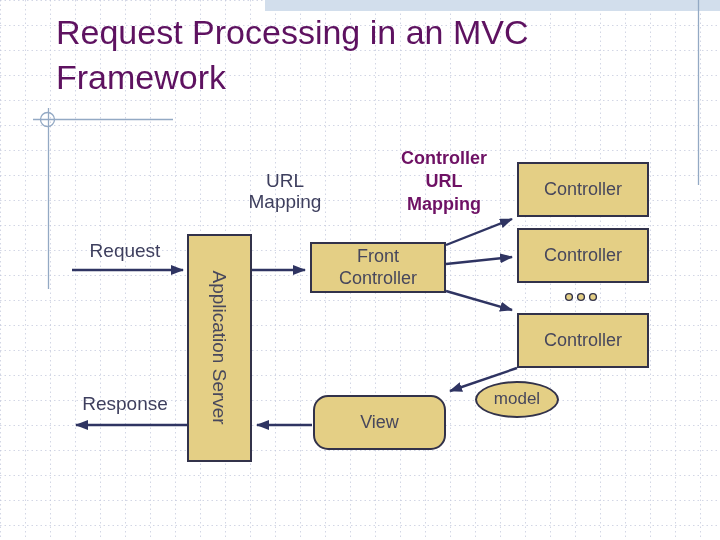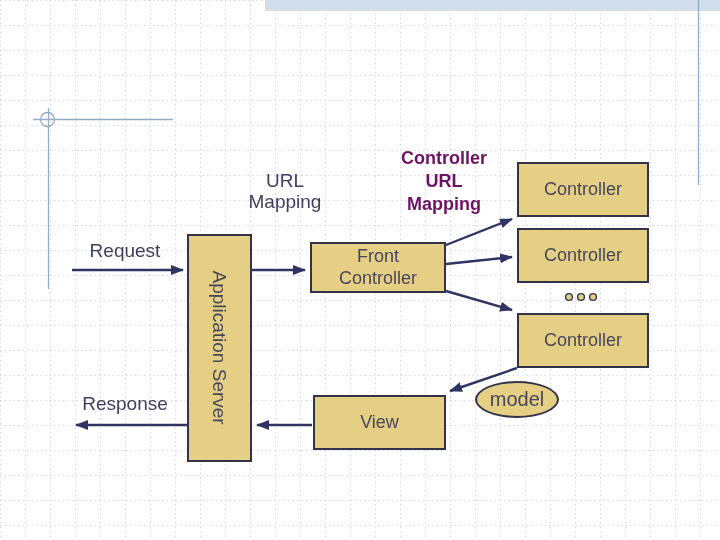--- a/index.html
+++ b/index.html
@@ -28,24 +28,24 @@
     display:flex;align-items:center;justify-content:center;
     text-align:center;color:#47475c;font-size:18px;line-height:1.22;
     z-index:2;
   }
   .node-app-server{left:187px;top:234px;width:65px;height:228px;}
   .node-app-server .rot{transform:rotate(90deg);white-space:nowrap;font-size:19px;}
   .node-front-controller{left:310px;top:242px;width:136px;height:51px;padding:0 8px;}
   .node-controller-1{left:517px;top:162px;width:132px;height:55px;}
   .node-controller-2{left:517px;top:228px;width:132px;height:55px;}
   .node-controller-3{left:517px;top:313px;width:132px;height:55px;}
-  .node-view{left:313px;top:395px;width:133px;height:55px;}
+  .node-view{left:313px;top:395px;width:133px;height:55px;border-radius:15px;}
   .node-model{
     left:475px;top:381px;width:84px;height:37px;
-    border-radius:50%;font-size:20px;
+    border-radius:50%;font-size:17px;
   }
   .flow-label{
     position:absolute;text-align:center;color:#3e3f5e;
     font-size:19px;line-height:21px;white-space:pre-line;z-index:2;
   }
   .label-url-mapping{left:225px;top:170px;width:120px;}
   .label-ctrl-url-mapping{
     left:374px;top:147px;width:140px;
     font-weight:bold;font-size:18px;line-height:23px;color:#6e1164;
   }
@@ -57,20 +57,21 @@
 
 <div class="slide">
 
   <svg class="layer" id="grid-layer" viewBox="0 0 720 540">
     <path id="grid-v" fill="none" stroke="#c3c8dc" stroke-width="1" stroke-dasharray="1.5 3" opacity="0.75" d="M0.5,0V540M25.5,0V540M50.5,0V540M75.5,0V540M100.5,0V540M125.5,0V540M150.5,0V540M175.5,0V540M200.5,0V540M225.5,0V540M250.5,0V540M275.5,0V540M300.5,0V540M325.5,0V540M350.5,0V540M375.5,0V540M400.5,0V540M425.5,0V540M450.5,0V540M475.5,0V540M500.5,0V540M525.5,0V540M550.5,0V540M575.5,0V540M600.5,0V540M625.5,0V540M650.5,0V540M675.5,0V540M700.5,0V540"></path>
     <path id="grid-h" fill="none" stroke="#c3c8dc" stroke-width="1" stroke-dasharray="1.5 3" opacity="0.75" d="M0,0.5H720M0,25.5H720M0,50.5H720M0,75.5H720M0,100.5H720M0,125.5H720M0,150.5H720M0,175.5H720M0,200.5H720M0,225.5H720M0,250.5H720M0,275.5H720M0,300.5H720M0,325.5H720M0,350.5H720M0,375.5H720M0,400.5H720M0,425.5H720M0,450.5H720M0,475.5H720M0,500.5H720M0,525.5H720"></path>
   </svg>
 
   <div class="top-band"></div>
 
+  <div class="title">Request Processing in an MVC Framework</div>
 
   <div class="flow-label label-url-mapping">URL
 Mapping</div>
   <div class="flow-label label-ctrl-url-mapping">Controller
 URL
 Mapping</div>
   <div class="flow-label label-response">Response</div>
   <div class="flow-label label-request">Request</div>
 
   <div class="node node-app-server">

